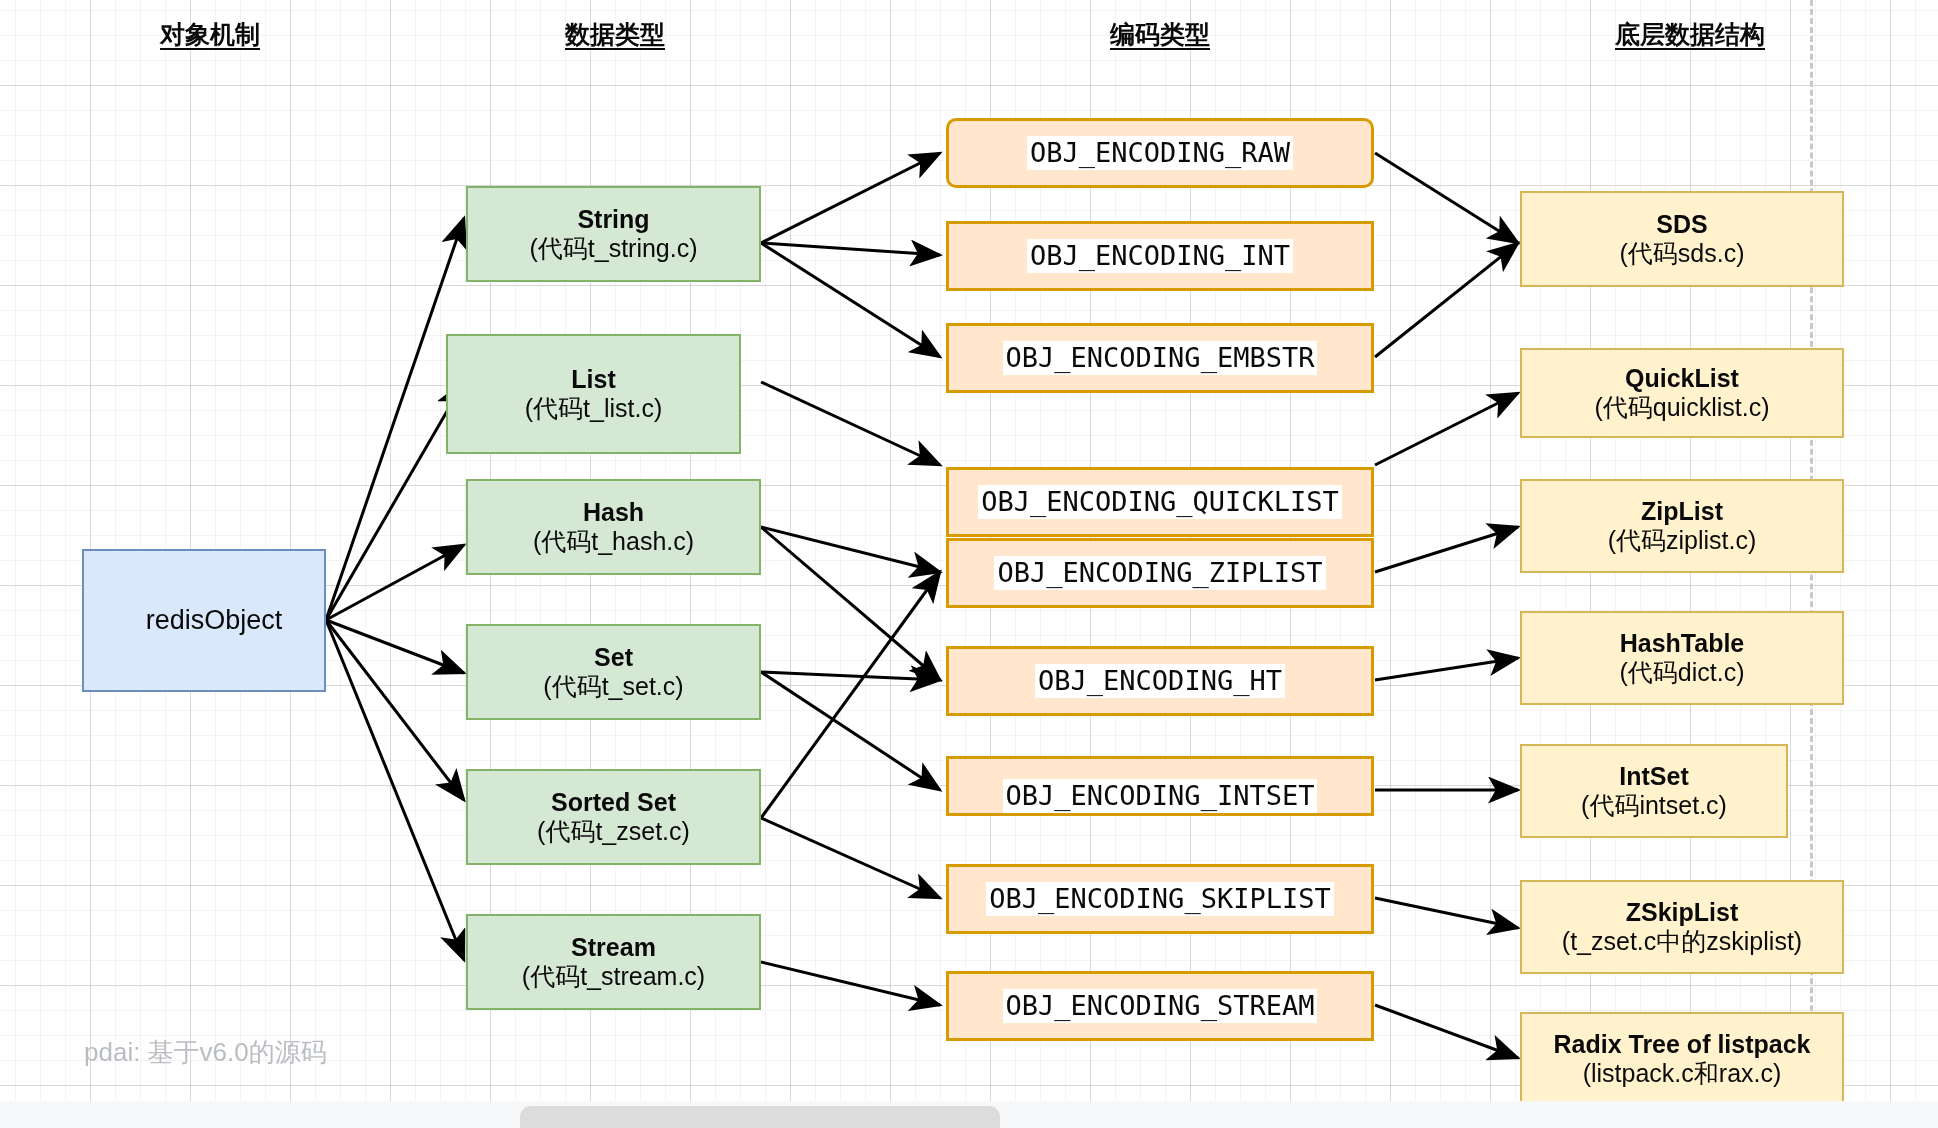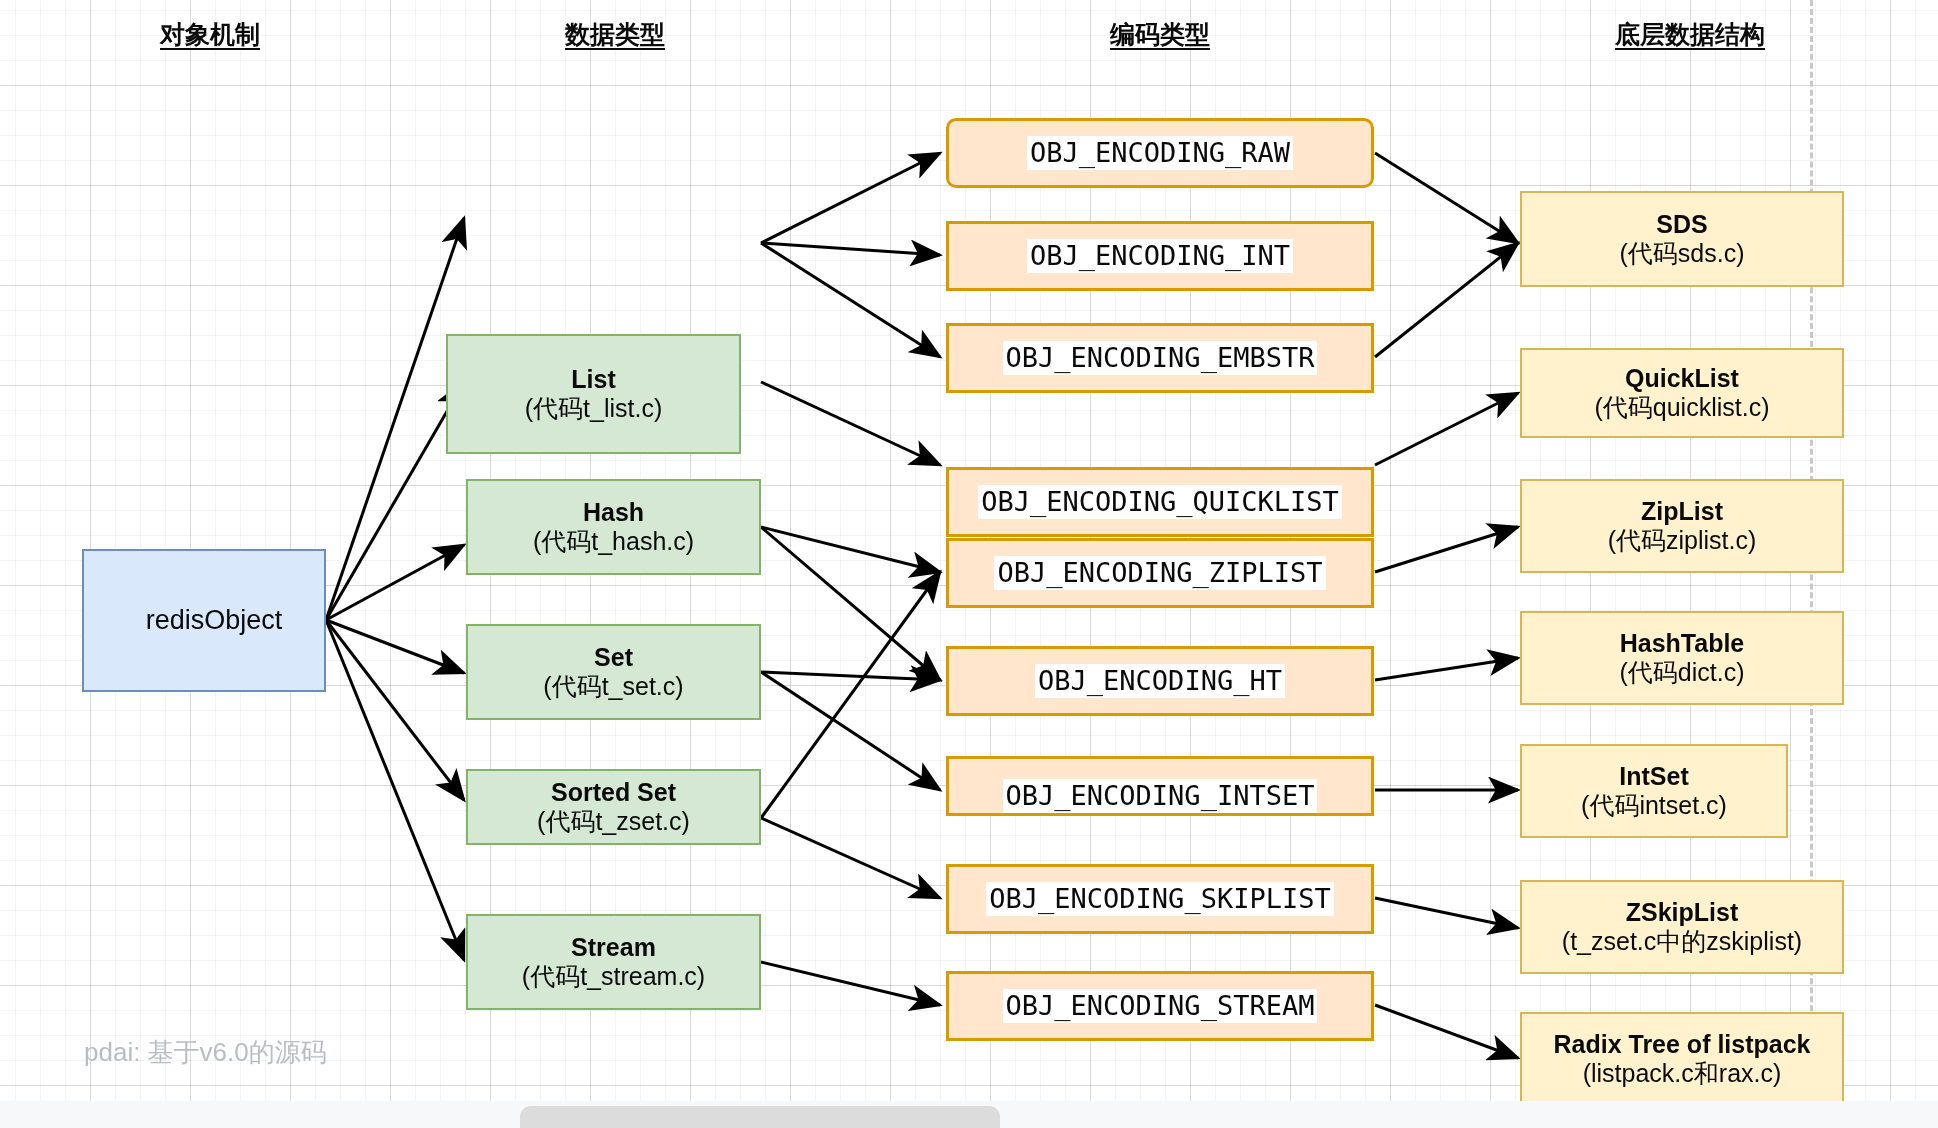--- a/index.html
+++ b/index.html
@@ -119,33 +119,37 @@
   <div class="col-head" style="left:495px;top:18px;width:240px;">数据类型</div>
   <div class="col-head" style="left:1040px;top:18px;width:240px;">编码类型</div>
   <div class="col-head" style="left:1560px;top:18px;width:260px;">底层数据结构</div>
 
   <div class="vdash" style="left:1810px;top:0px;height:1092px;"></div>
 
   <div class="node n-blue" style="left:82px;top:549px;width:244px;height:143px;">
     <div class="ttl">redisObject</div>
   </div>
 
+  <div class="node n-green" style="left:466px;top:186px;width:295px;height:96px;">
+    <div class="ttl">String</div>
+    <div class="sub">(代码t_string.c)</div>
+  </div>
   <div class="node n-green" style="left:446px;top:334px;width:295px;height:120px;">
     <div class="ttl">List</div>
     <div class="sub">(代码t_list.c)</div>
   </div>
   <div class="node n-green" style="left:466px;top:479px;width:295px;height:96px;">
     <div class="ttl">Hash</div>
     <div class="sub">(代码t_hash.c)</div>
   </div>
   <div class="node n-green" style="left:466px;top:624px;width:295px;height:96px;">
     <div class="ttl">Set</div>
     <div class="sub">(代码t_set.c)</div>
   </div>
-  <div class="node n-green" style="left:466px;top:769px;width:295px;height:76px;">
+  <div class="node n-green" style="left:466px;top:769px;width:295px;height:96px;">
     <div class="ttl">Sorted Set</div>
     <div class="sub">(代码t_zset.c)</div>
   </div>
   <div class="node n-green" style="left:466px;top:914px;width:295px;height:96px;">
     <div class="ttl">Stream</div>
     <div class="sub">(代码t_stream.c)</div>
   </div>
 
   <div class="node n-orange" style="left:946px;top:118px;width:428px;height:70px;border-radius:10px;">
     <div class="code">OBJ_ENCODING_RAW</div>

